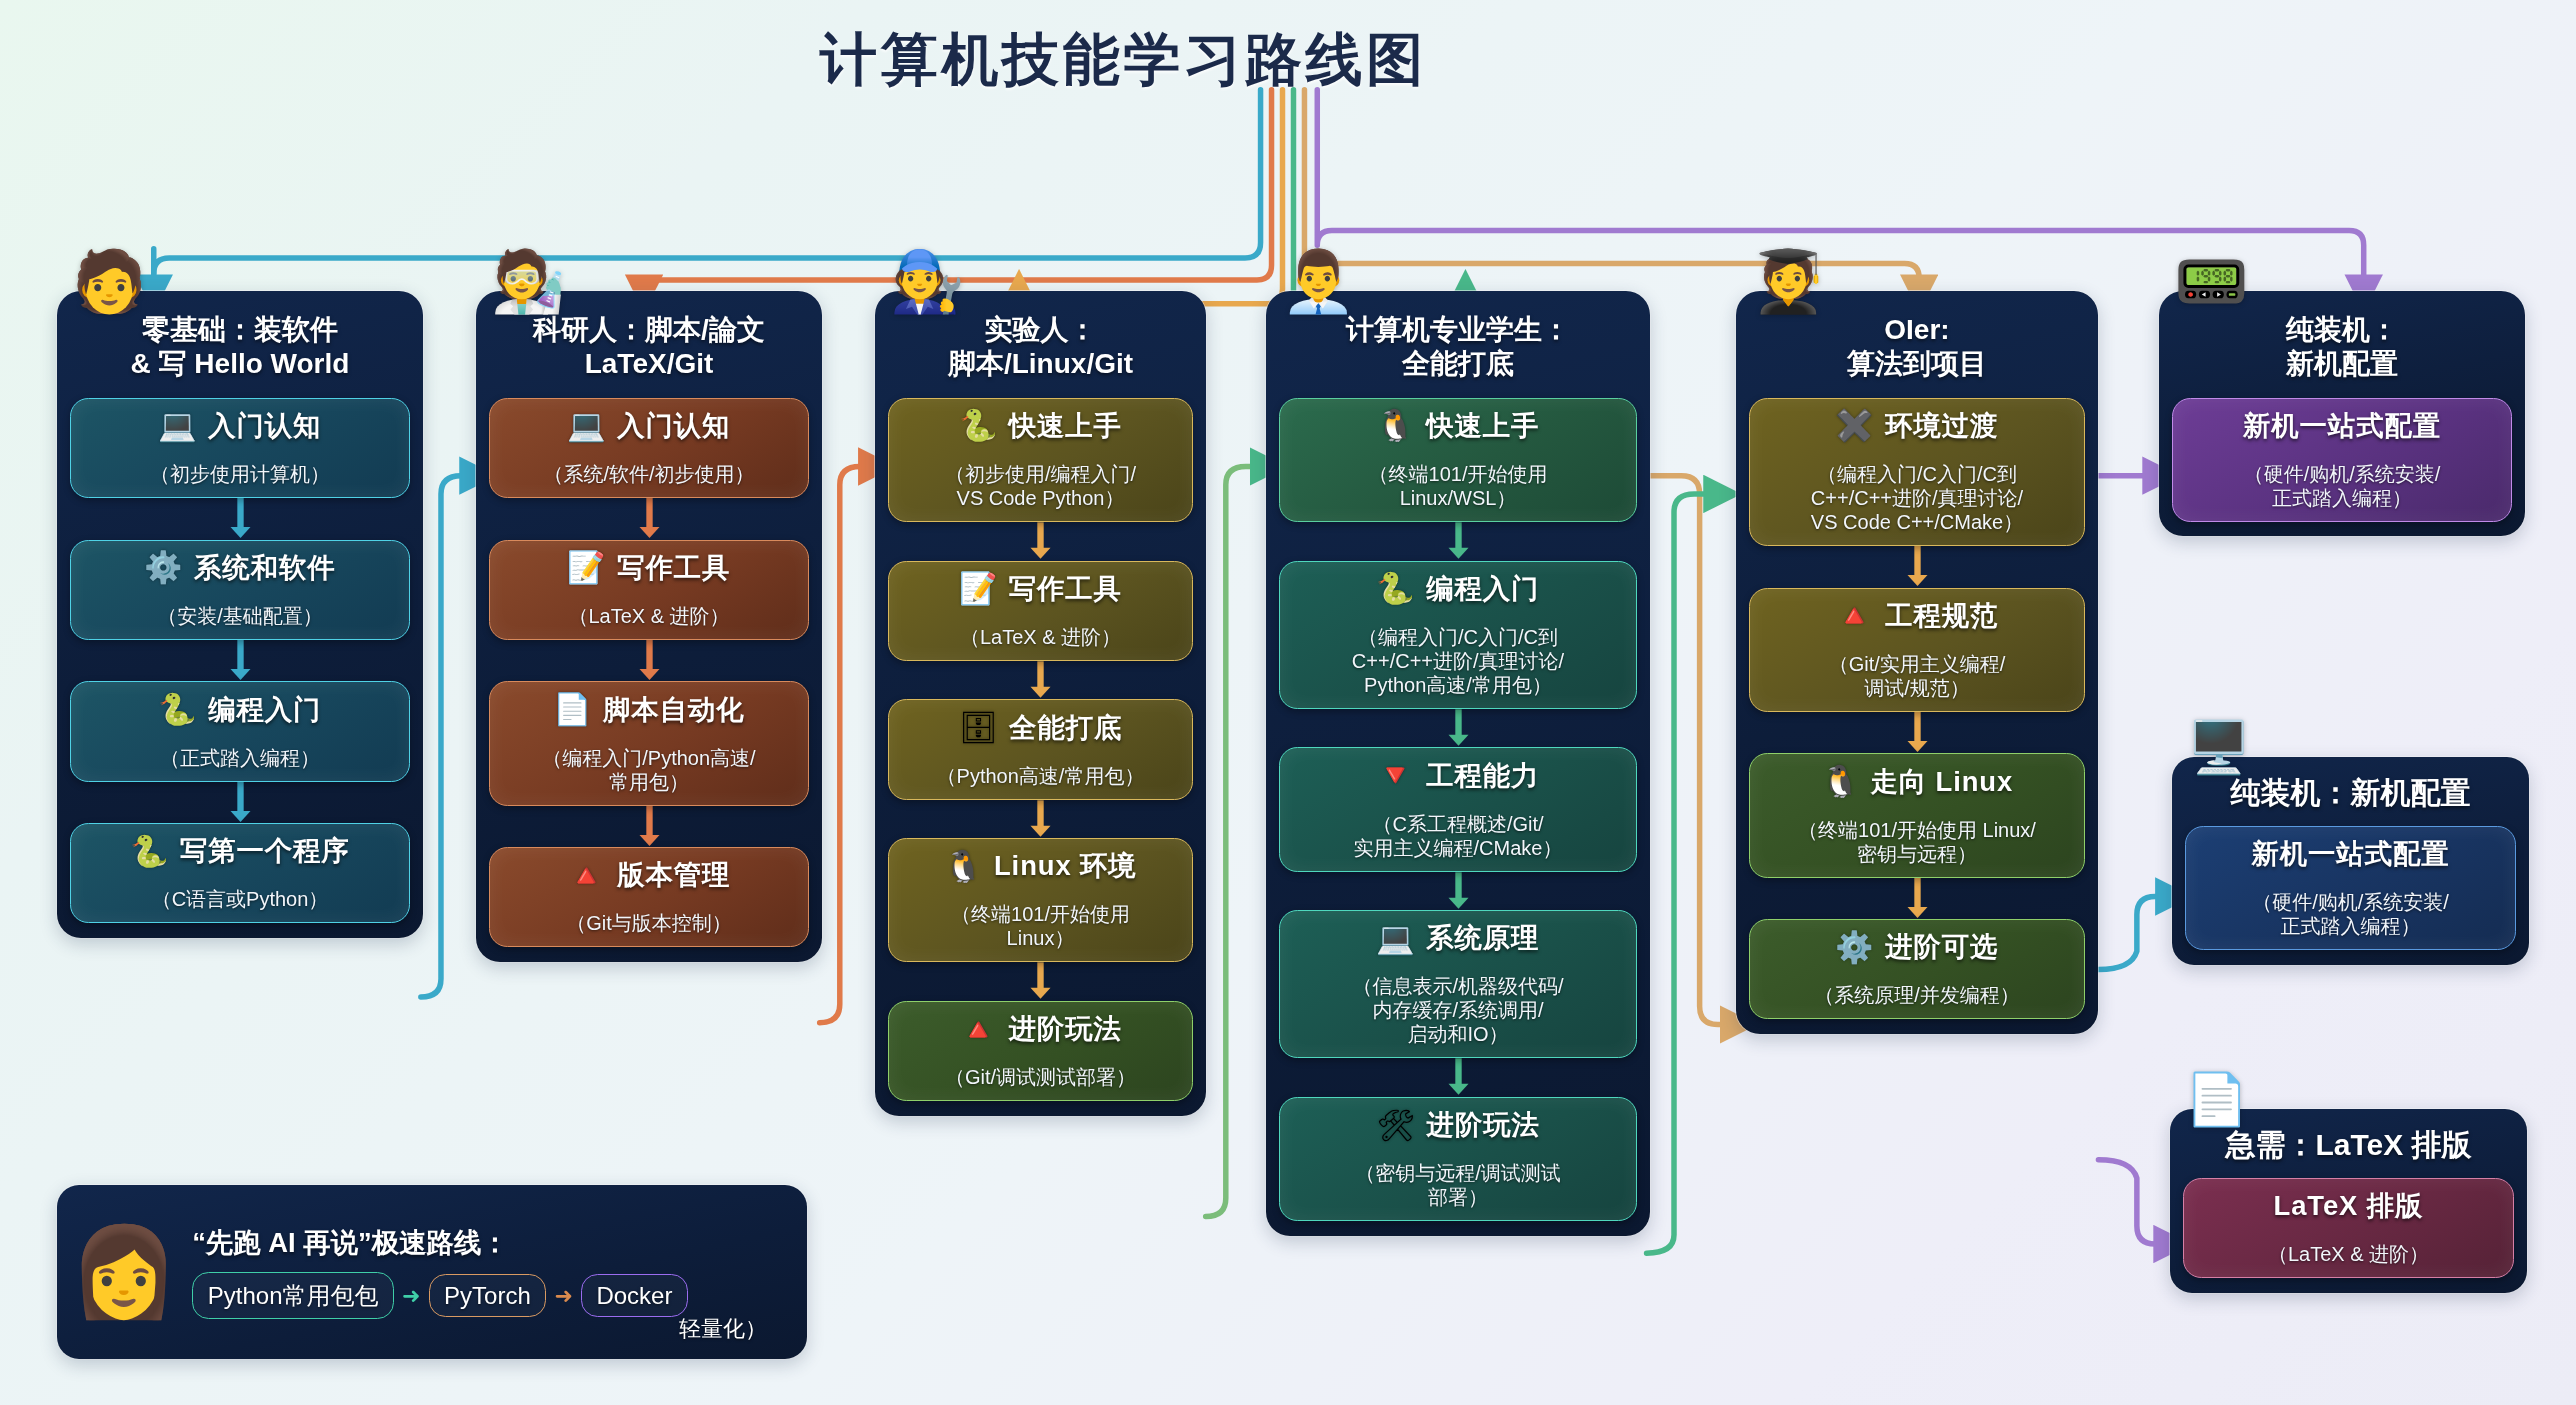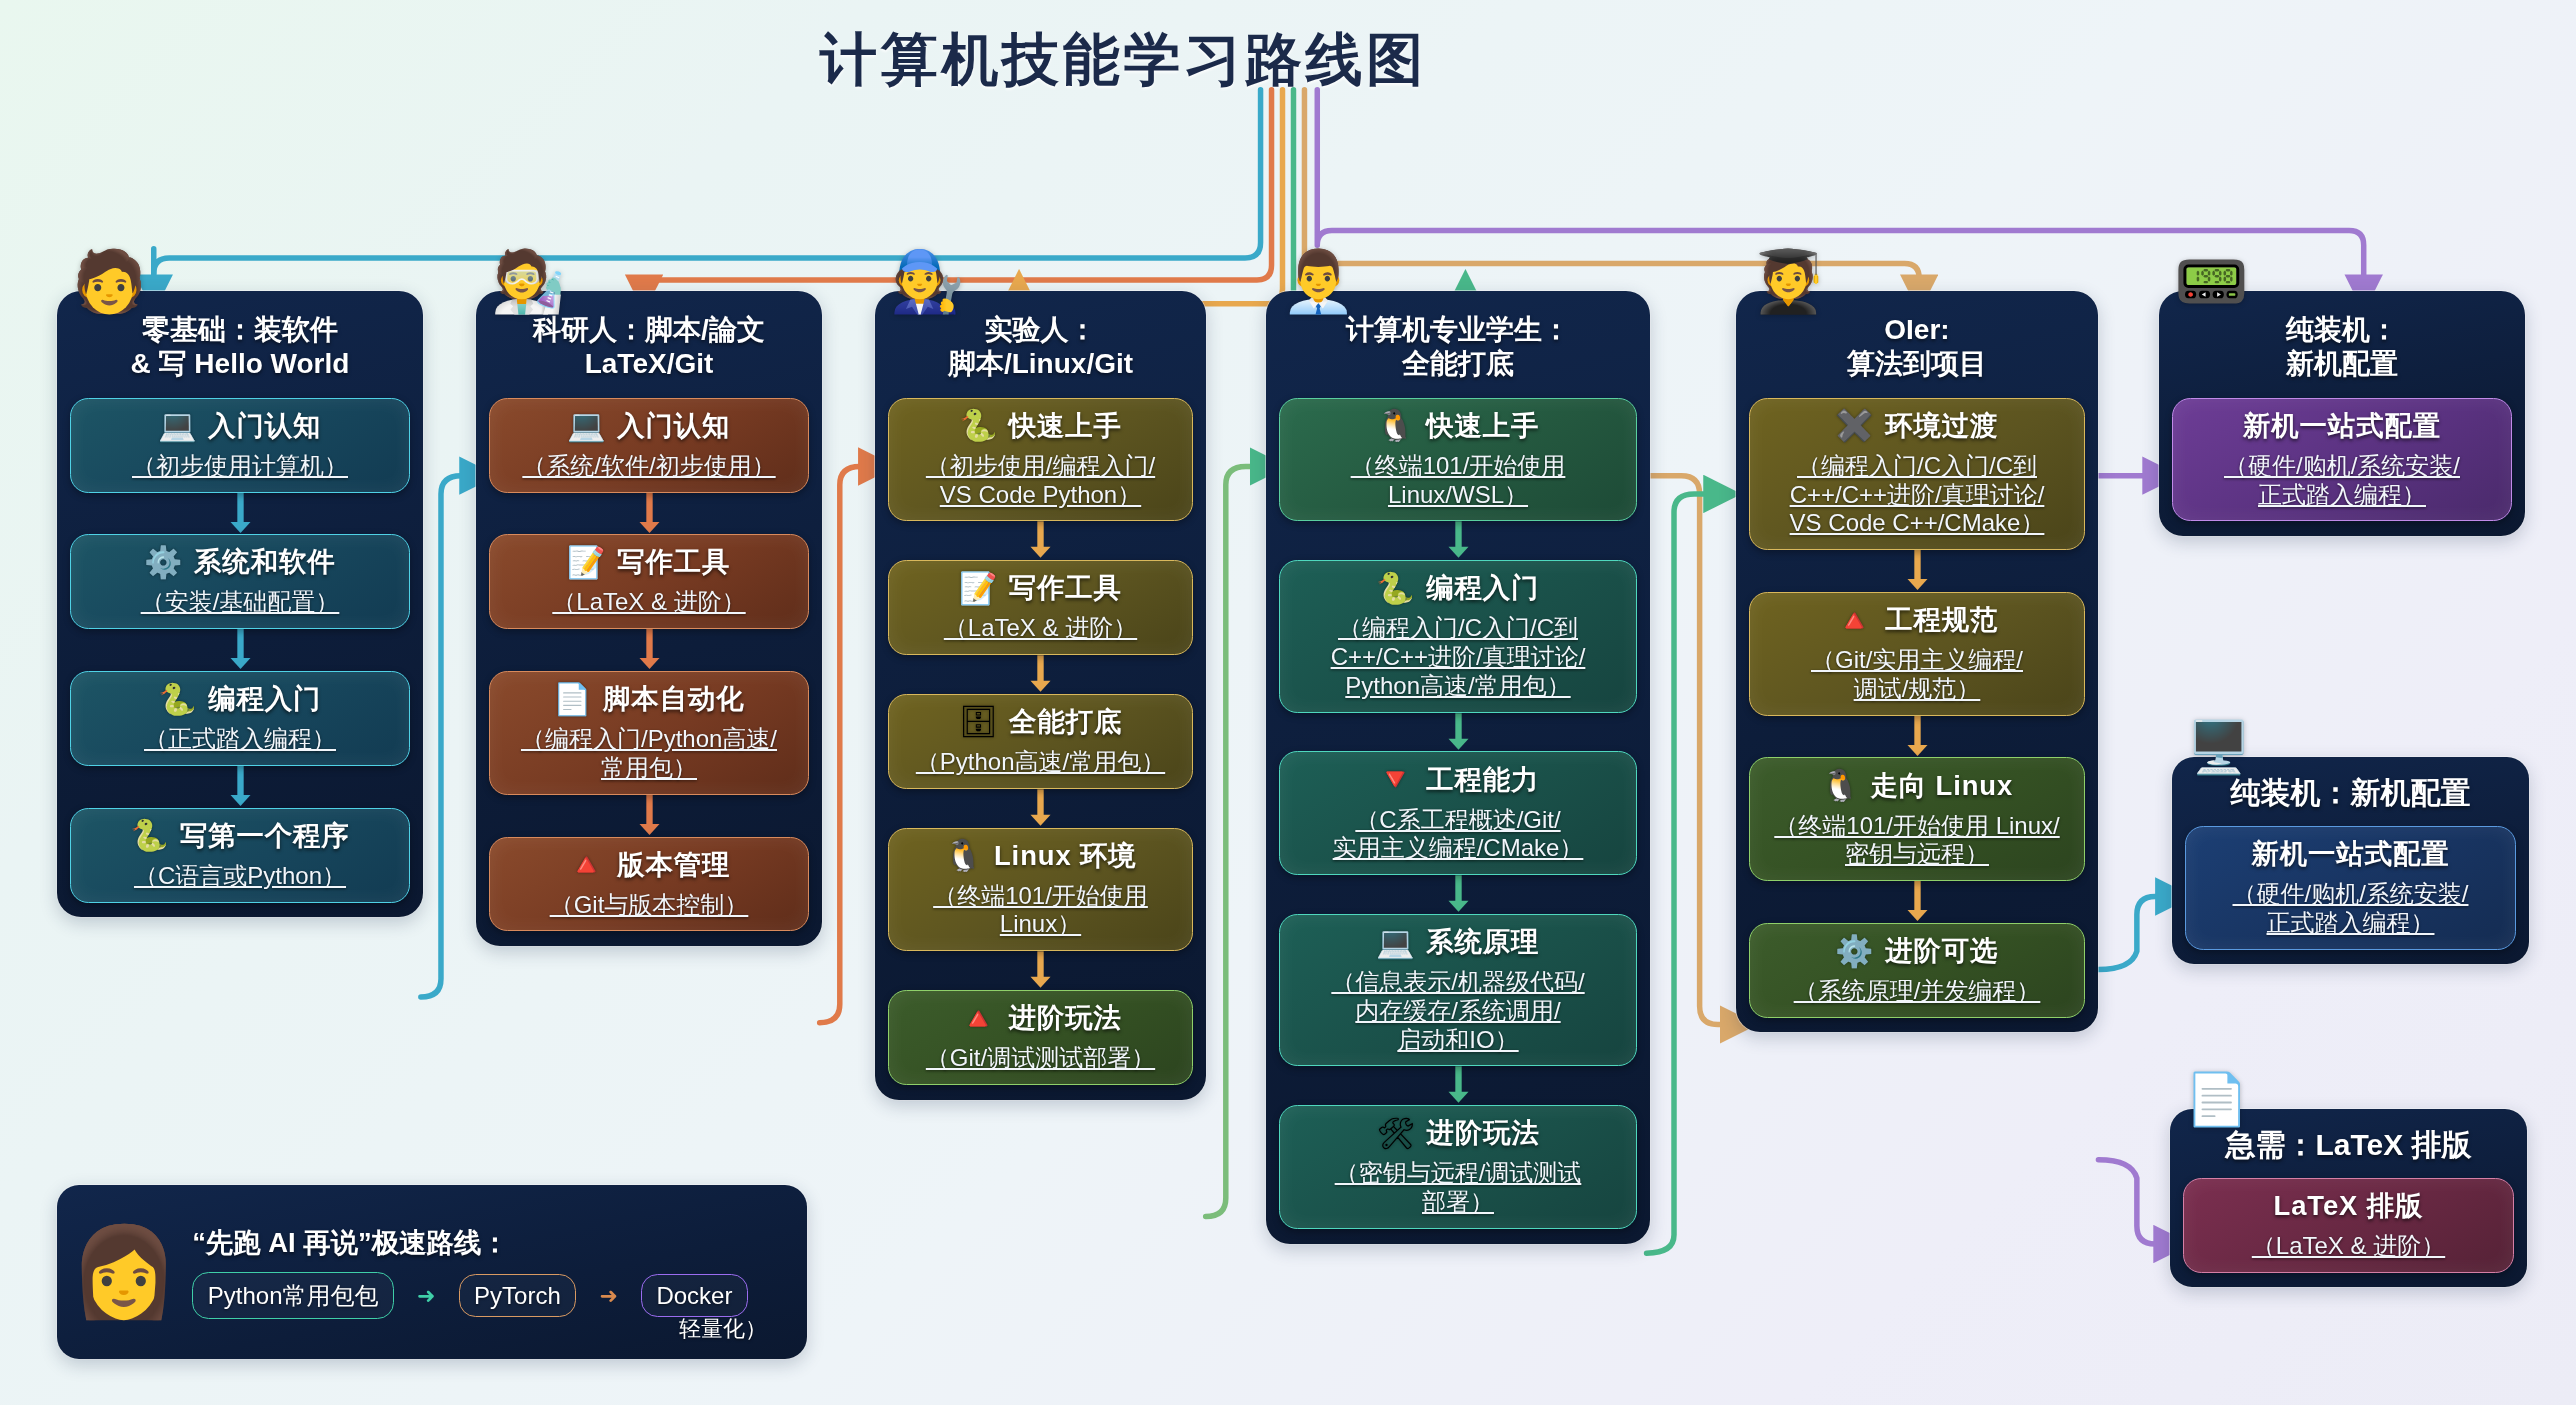--- a/index.html
+++ b/index.html
@@ -48,23 +48,22 @@
     text-align:center; position:relative;
     box-shadow:inset 0 0 20px rgba(255,255,255,.07), 0 2.7px 7.3px rgba(0,0,0,.3);
   }
   .node .row{ display:flex; align-items:center; justify-content:center; gap:11px; width:100%; }
   .node .ico{ font-size:31px; line-height:1; flex:0 0 auto; filter:drop-shadow(0 0.9px 1.8px rgba(0,0,0,.4)); }
   .node .ttl{
     font-size:27.4px; font-weight:bold; color:#fff; letter-spacing:0.9px;
     text-shadow:0 1.8px 3.7px rgba(0,0,0,.65);
   }
   .node .sub{
-    font-size:24px; color:#f2f6fb; line-height:1.2; margin-top:8px;
+    font-size:20px; color:#f2f6fb; line-height:1.2; margin-top:18px;
     text-shadow:0 0.9px 2.7px rgba(0,0,0,.6);
-    text-decoration:underline;
   }
   .arrow{ width:100%; display:flex; justify-content:center; }
   .arrow svg{ display:block; }
 
   
   .p-teal  { background:linear-gradient(150deg,#1d5565 0%,#17465c 55%,#123b52 100%); border:1.8px solid #4fd2e6; }
   .p-brown { background:linear-gradient(150deg,#8a4a2c 0%,#763a22 55%,#5f2d1a 100%); border:1.8px solid #d98a5c; }
   .p-olive { background:linear-gradient(150deg,#6f6320 0%,#5c5420 55%,#4a4419 100%); border:1.8px solid #d9b85c; }
   .p-green { background:linear-gradient(150deg,#2b6b4d 0%,#24583f 55%,#1d4a36 100%); border:1.8px solid #5ad0a0; }
   .p-gteal { background:linear-gradient(150deg,#1d5f56 0%,#1a5049 55%,#16443f 100%); border:1.8px solid #4fd8be; }
@@ -76,21 +75,21 @@
   
   #aibox{
     position:absolute; left:57px; top:1185px; width:750px; height:174px;
     background:linear-gradient(168deg,#11264b 0%,#0d1d3a 60%,#0b1830 100%);
     border-radius:22px; box-shadow:0 5.5px 16.5px rgba(30,50,80,.22),0 0 0 0.9px rgba(255,255,255,.55);
     display:flex; align-items:center; padding:9.1px 18.3px 9.1px 12.8px;
   }
   #aibox .woman{ font-size:88px; line-height:1; flex:0 0 auto; margin-right:12.8px; }
   #aibox .right{ flex:1; display:flex; flex-direction:column; align-items:flex-start; }
   #aibox .ai-title{ color:#fff; font-size:27.4px; font-weight:bold; text-shadow:0 1.8px 3.7px rgba(0,0,0,.6); margin-bottom:11px;}
-  #aibox .chain{ display:flex; align-items:center; gap:23px; }
+  #aibox .chain{ display:flex; align-items:center; gap:8px; }
   .pill{
     border-radius:16.5px; padding:6.4px 14.6px; font-size:24px; color:#fff; font-weight:500;
     text-shadow:0 0.9px 2.7px rgba(0,0,0,.6); background:rgba(255,255,255,.03);
   }
   .pill.c1{ border:1.8px solid #3fcfa8; }
   .pill.c2{ border:1.8px solid #d99a62; }
   .pill.c3{ border:1.8px solid #9b6cf0; }
   .chev{ font-size:22px; font-weight:bold; }
   .chev.g{ color:#3fcfa8; } .chev.o{ color:#d98a4e; }
   #aibox .tail{ position:absolute; right:40px; bottom:14.6px; color:#fff; font-size:22px;

